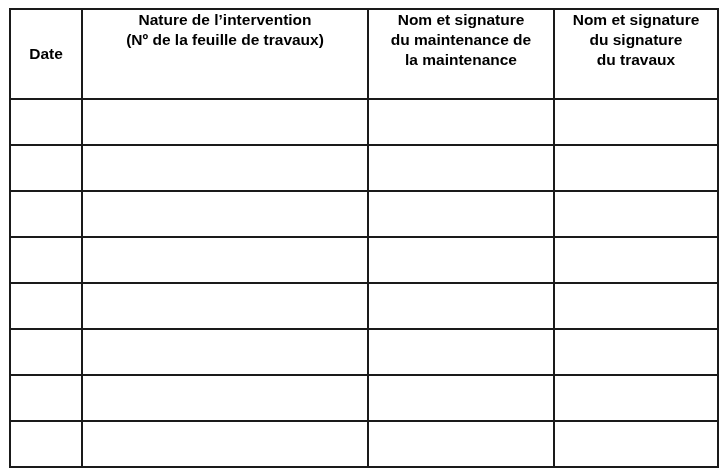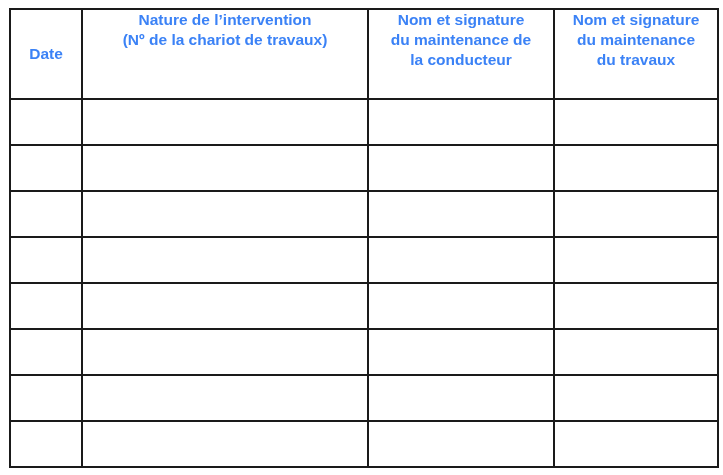--- a/index.html
+++ b/index.html
@@ -4,21 +4,21 @@
 <style>
   html, body { margin: 0; padding: 0; background: #ffffff; }
   body { width: 723px; height: 475px; position: relative; overflow: hidden; font-family: "Liberation Sans", sans-serif; }
   table.form {
     position: absolute; left: 9px; top: 8px;
     width: 708px; border-collapse: collapse; table-layout: fixed;
   }
   table.form td, table.form th {
     border: 2px solid #1a1a1a; padding: 0; background: #fff;
   }
-  th { font-weight: bold; font-size: 15.5px; color: #3b82f6; text-align: center; line-height: 20px; vertical-align: middle; }
+  th { font-weight: bold; font-size: 15.5px; color: #000000; text-align: center; line-height: 20px; vertical-align: middle; }
   th.top { vertical-align: top; padding-top: 12px; }
   thead tr { height: 90px; }
   tbody tr { height: 46px; }
   .hl { display: block; }
 </style>
 </head>
 <body>
 
 <table class="form">
   <colgroup>
@@ -27,30 +27,30 @@
       <col style="width:186px">
       <col style="width:164px">
   </colgroup>
   <thead>
     <tr>
       <th>
         <span class="hl">Date</span>
       </th>
       <th class="top">
         <span class="hl">Nature de l’intervention</span>
-        <span class="hl">(Nº de la chariot de travaux)</span>
+        <span class="hl">(Nº de la feuille de travaux)</span>
       </th>
       <th class="top">
         <span class="hl">Nom et signature</span>
         <span class="hl">du maintenance de</span>
-        <span class="hl">la conducteur</span>
+        <span class="hl">la maintenance</span>
       </th>
       <th class="top">
         <span class="hl">Nom et signature</span>
-        <span class="hl">du maintenance</span>
+        <span class="hl">du signature</span>
         <span class="hl">du travaux</span>
       </th>
     </tr>
   </thead>
   <tbody>
     <tr>
         <td></td>
         <td></td>
         <td></td>
         <td></td>

